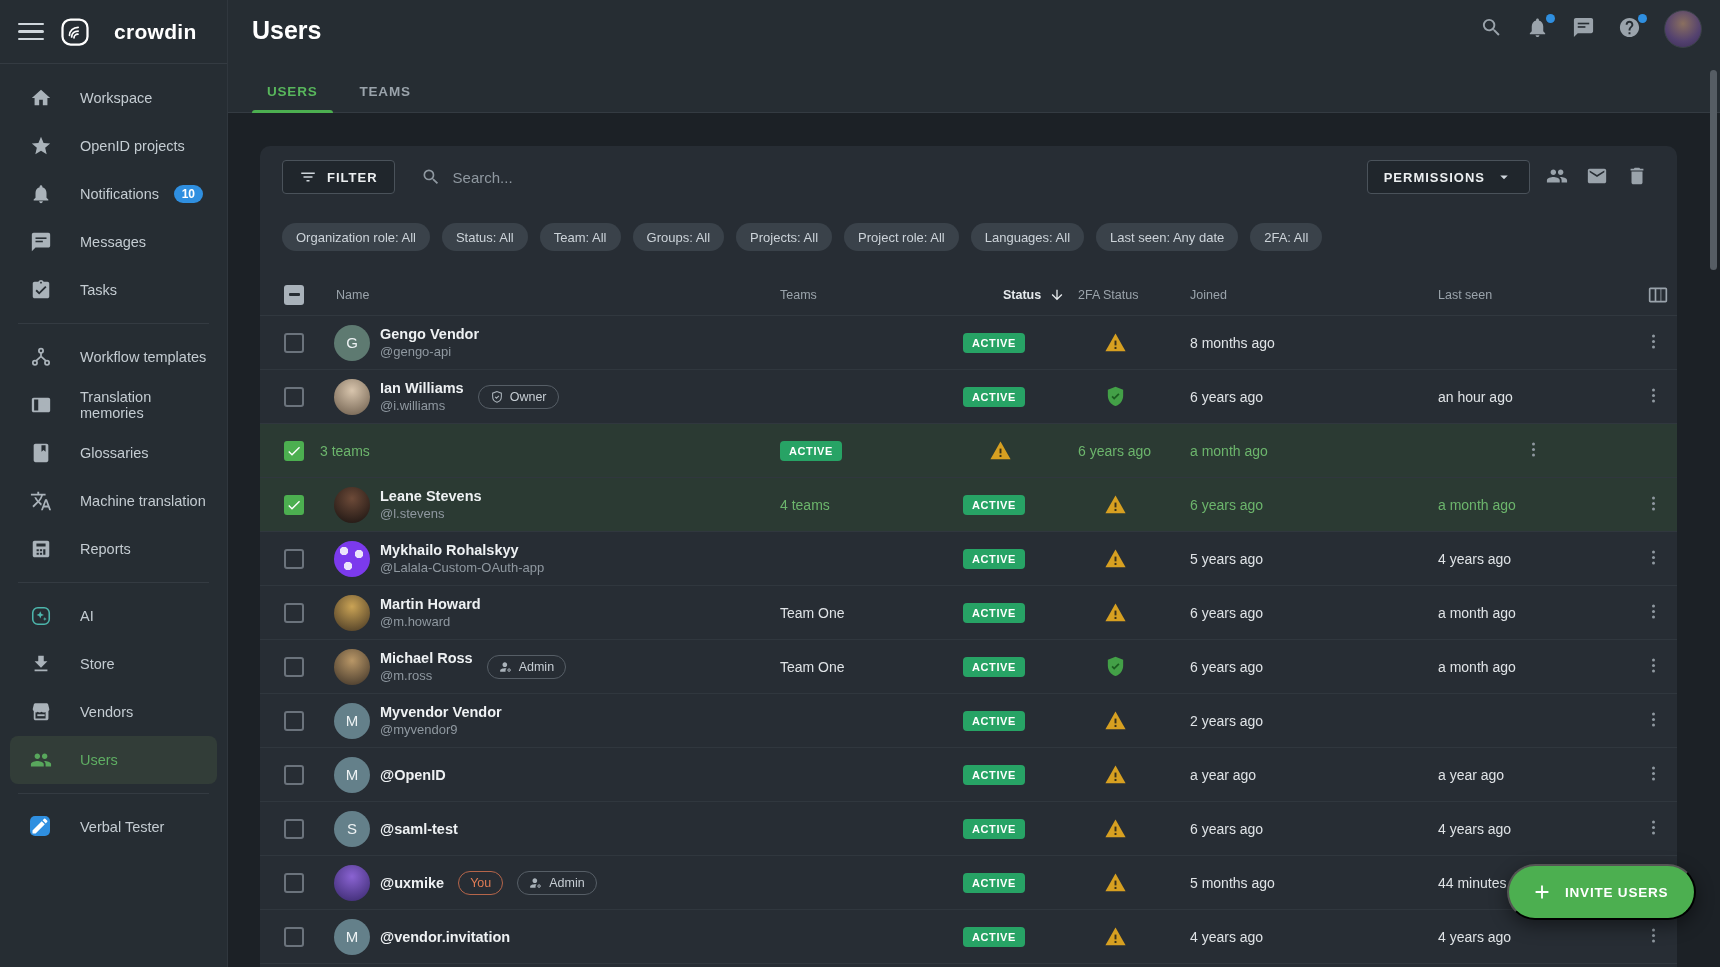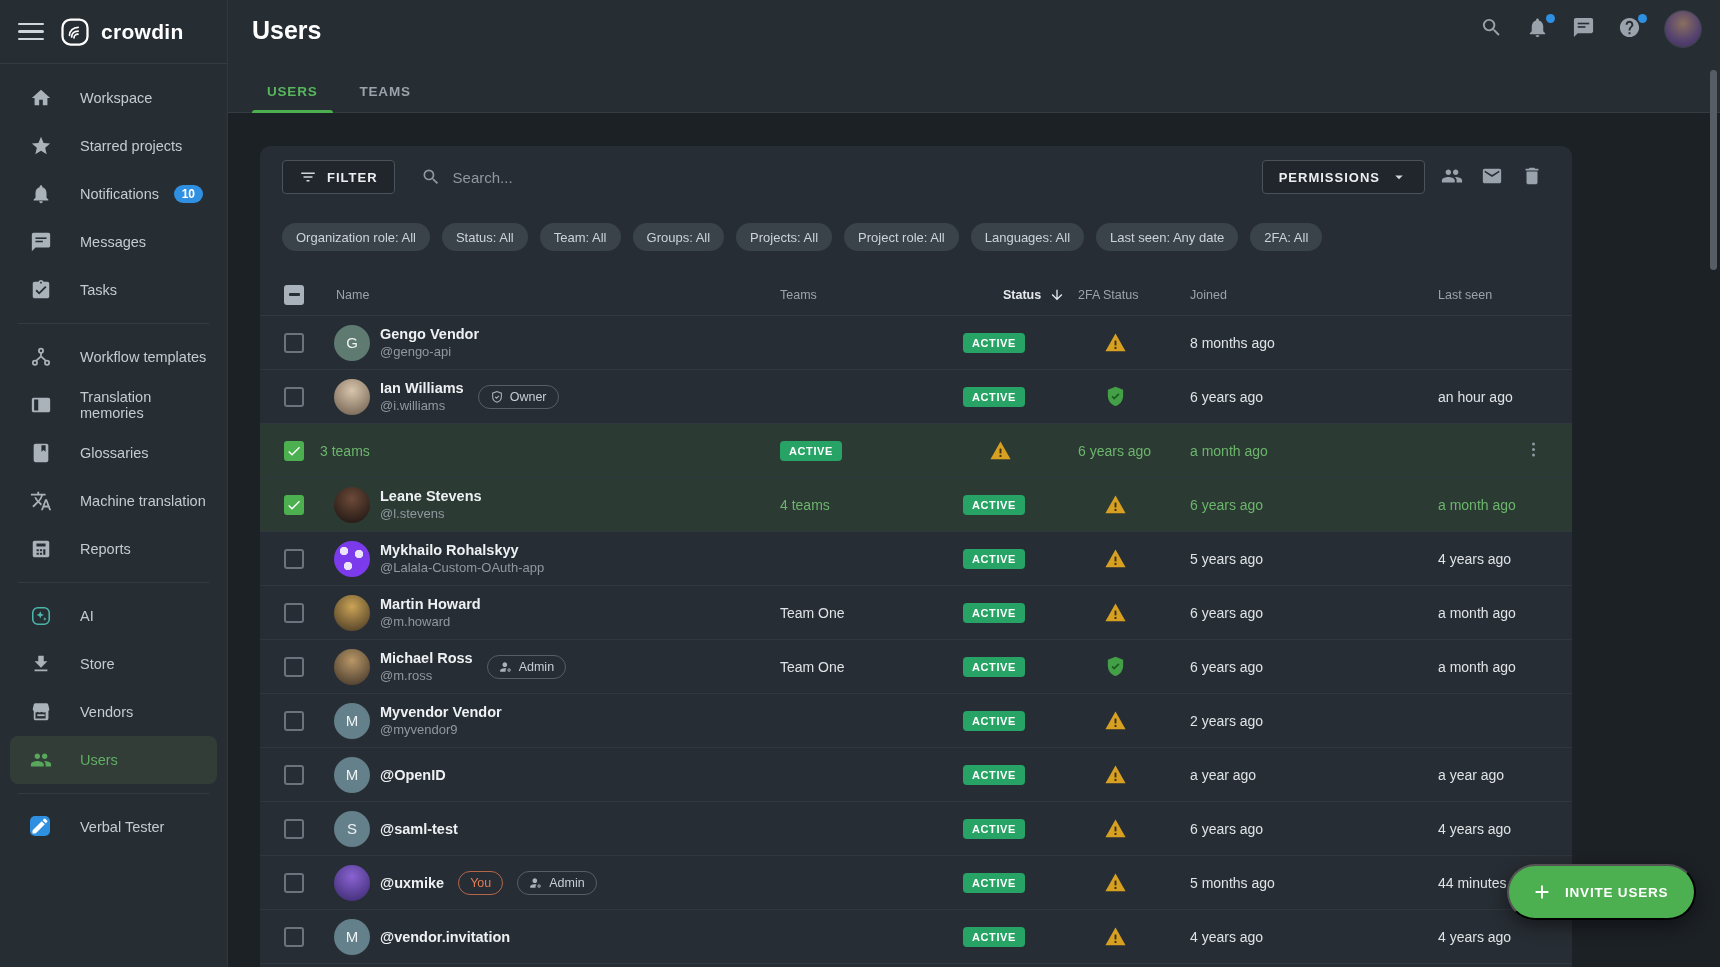--- a/index.html
+++ b/index.html
@@ -8,21 +8,21 @@
   .ic { display:inline-block; vertical-align:middle; }
 
   
   .topband { position:absolute; left:0; top:0; right:0; height:113px; background:#262d33; }
 
   
   .sidebar { position:absolute; left:0; top:0; width:228px; height:967px; background:#262d33; border-right:1px solid #30373e; z-index:2; }
   .side-top { height:64px; display:flex; align-items:center; padding:0 18px; border-bottom:1px solid #343b42; }
   .burger { width:26px; height:26px; display:flex; flex-direction:column; justify-content:center; gap:5px; cursor:pointer; margin-right:16px; }
   .burger i { display:block; height:2.5px; background:#cfd6dc; border-radius:2px; }
-  .brand { display:flex; align-items:center; gap:11px; }
+  .brand { display:flex; align-items:center; gap:24px; }
   .brand svg { width:30px; height:30px; }
   .brand-name { font-size:21px; font-weight:700; color:#fff; letter-spacing:.3px; }
   .side-nav { padding-top:10px; }
   .side-item { height:48px; margin:0 10px; padding:0 0 0 20px; display:flex; align-items:center; border-radius:8px; cursor:pointer; color:#c4ccd2; }
   .side-item .sic { width:22px; height:22px; color:#aab3ba; flex:0 0 22px; }
   .side-item .sic svg { width:22px; height:22px; }
   .side-item .slabel { margin-left:28px; font-size:14.5px; }
   .side-item.active { background:#323d38; color:#5fae63; }
   .side-item.active .sic { color:#58a75c; }
   .side-item.active .slabel { color:#5fae63; }
@@ -38,21 +38,21 @@
   .tb-icon svg { width:23px; height:23px; }
   .tb-dot { position:absolute; right:-3px; top:-2px; width:9px; height:9px; border-radius:50%; background:#2f8fe0; }
   .tb-avatar { width:38px; height:38px; border-radius:50%; cursor:pointer;
                background:radial-gradient(circle at 50% 35%, #8a6f5f 0%, #53416f 60%, #3a2e55 100%); border:1px solid #3a4147; }
   .tabs { position:absolute; left:24px; bottom:-1px; display:flex; }
   .tab { position:relative; padding:12px 15px 14px; font-size:13.5px; font-weight:700; letter-spacing:.8px; color:#9aa3ab; cursor:pointer; margin-right:12px; }
   .tab.active { color:#58b65c; }
   .tab.active::after { content:""; position:absolute; left:0; right:0; bottom:0; height:3px; border-radius:3px 3px 0 0; background:#4caf50; }
 
   
-  .card { position:absolute; left:260px; top:146px; width:1312px; height:821px; background:#272d34; border-radius:10px 10px 0 0; overflow:hidden; z-index:1; }
+  .card { position:absolute; left:260px; top:146px; width:1417px; height:821px; background:#272d34; border-radius:10px 10px 0 0; overflow:hidden; z-index:1; }
   .toolbar { position:absolute; left:22px; right:27px; top:14px; height:34px; display:flex; align-items:center; }
   .btn { height:34px; display:inline-flex; align-items:center; gap:10px; padding:0 16px; border:1px solid #4a525a; border-radius:4px;
          background:#20262c; color:#eceff1; font-size:13px; font-weight:700; letter-spacing:1px; cursor:pointer; }
   .btn svg { width:18px; height:18px; color:#cfd6dc; }
   .searchbox { display:flex; align-items:center; gap:12px; margin-left:26px; color:#8f98a0; }
   .searchbox svg { width:20px; height:20px; }
   .searchbox input { background:transparent; border:none; outline:none; color:#cfd6dc; font-size:15px; width:300px; font-family:"Liberation Sans", sans-serif; }
   .searchbox input::placeholder { color:#8f98a0; }
   .tool-right { margin-left:auto; display:flex; align-items:center; gap:16px; }
   .tool-icon { width:24px; height:24px; color:#9aa3ab; cursor:pointer; }
@@ -128,21 +128,21 @@
       <div class="side-item">
         <span class="sic"><svg class="ic " viewBox="0 0 24 24" fill="currentColor" width="100%" height="100%">
             <path d="M10 20v-6h4v6h5v-8h3L12 3 2 12h3v8z"></path>
           </svg></span>
         <span class="slabel">Workspace</span>
       </div>
       <div class="side-item">
         <span class="sic"><svg class="ic " viewBox="0 0 24 24" fill="currentColor" width="100%" height="100%">
             <path d="M12 17.27L18.18 21l-1.64-7.03L22 9.24l-7.19-.61L12 2 9.19 8.63 2 9.24l5.46 4.73L5.82 21z"></path>
           </svg></span>
-        <span class="slabel">Starred projects</span>
+        <span class="slabel">OpenID projects</span>
       </div>
       <div class="side-item">
         <span class="sic"><svg class="ic " viewBox="0 0 24 24" fill="currentColor" width="100%" height="100%">
             <path d="M12 22c1.1 0 2-.9 2-2h-4c0 1.1.9 2 2 2zm6-6v-5c0-3.07-1.63-5.64-4.5-6.32V4c0-.83-.67-1.5-1.5-1.5S10.5 3.17 10.5 4v.68C7.64 5.36 6 7.92 6 11v5l-2 2v1h16v-1l-2-2z"></path>
           </svg></span>
         <span class="slabel">Notifications</span>
         <span class="side-badge">10</span>
       </div>
       <div class="side-item">
         <span class="sic"><svg class="ic " viewBox="0 0 24 24" fill="currentColor" width="100%" height="100%">

